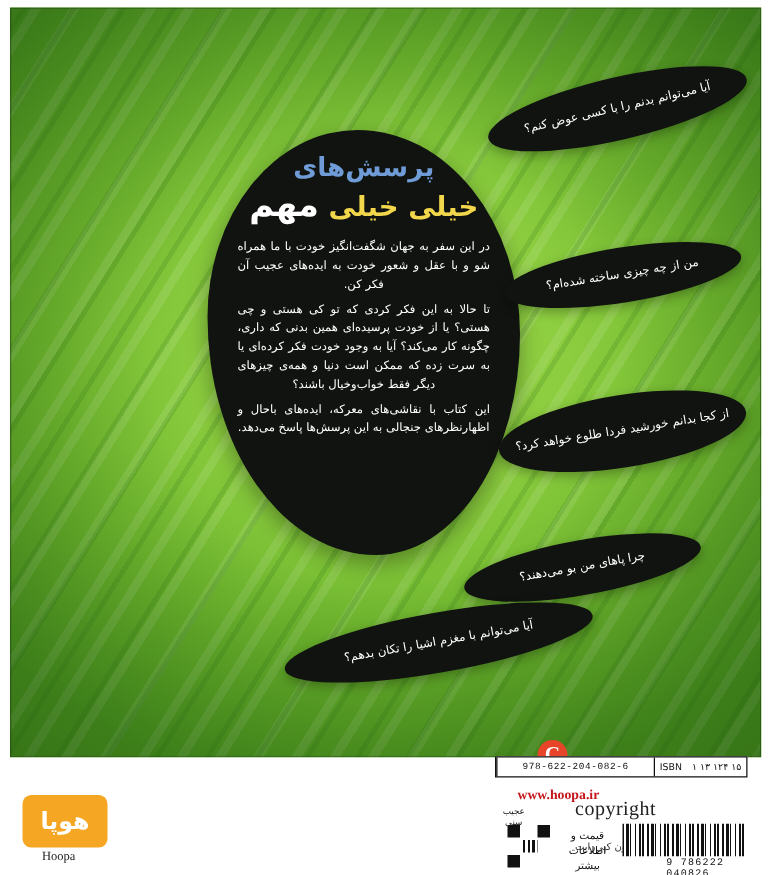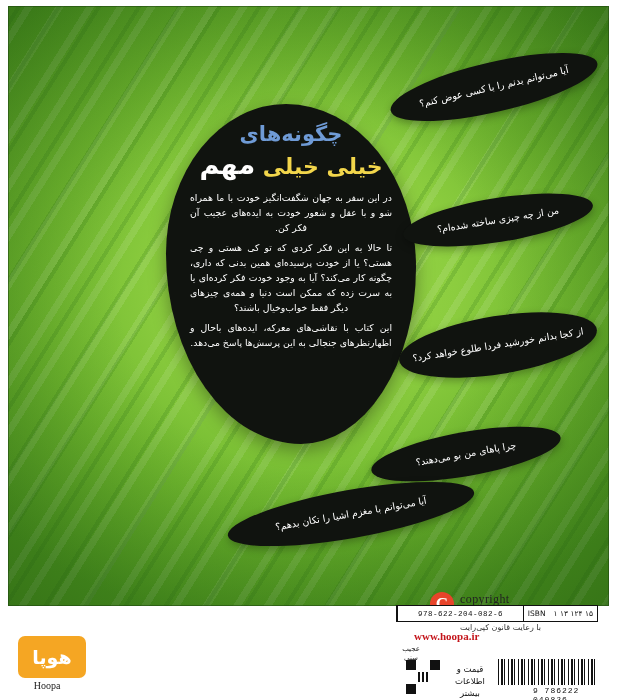--- a/index.html
+++ b/index.html
@@ -163,23 +163,24 @@
     color: #ffffff;
     font-size: 17px;
     font-weight: bold;
     display: flex;
     align-items: center;
     justify-content: center;
     font-family: "Liberation Serif", serif;
   }
   .c-text-main {
     font-family: "Liberation Serif", serif;
-    font-size: 12px;
+    font-size: 16px;
     color: #222222;
     letter-spacing: 0.4px;
+    margin-top: 47px;
   }
   .c-text-sub {
     direction: rtl;
     font-size: 8px;
     color: #333333;
     margin-top: 16px;
   }
 
   
   .site-url {
@@ -325,21 +326,21 @@
   <div class="cover">
     <div class="streaks"></div>
     <div class="streaks2"></div>
     <div class="vignette"></div>
     <div class="cover-edge"></div>
   </div>
 
   <div class="blob"></div>
 
   <div class="blob-inner">
-    <div class="title-line1">چگونه‌های</div>
+    <div class="title-line1">پرسش‌های</div>
     <div class="title-line2">
       <span>خیلی خیلی</span>
       <span class="big">مهم</span>
     </div>
     <div class="blurb">
       <p>در این سفر به جهان شگفت‌انگیز خودت با ما همراه شو و با عقل و شعور خودت به ایده‌های عجیب آن فکر کن.</p>
       <p>تا حالا به این فکر کردی که تو کی هستی و چی هستی؟ یا از خودت پرسیده‌ای همین بدنی که داری، چگونه کار می‌کند؟ آیا به وجود خودت فکر کرده‌ای یا به سرت زده که ممکن است دنیا و همه‌ی چیزهای دیگر فقط خواب‌وخیال باشند؟</p>
       <p>این کتاب با نقاشی‌های معرکه، ایده‌های باحال و اظهارنظرهای جنجالی به این پرسش‌ها پاسخ می‌دهد.</p>
     </div>
   </div>

